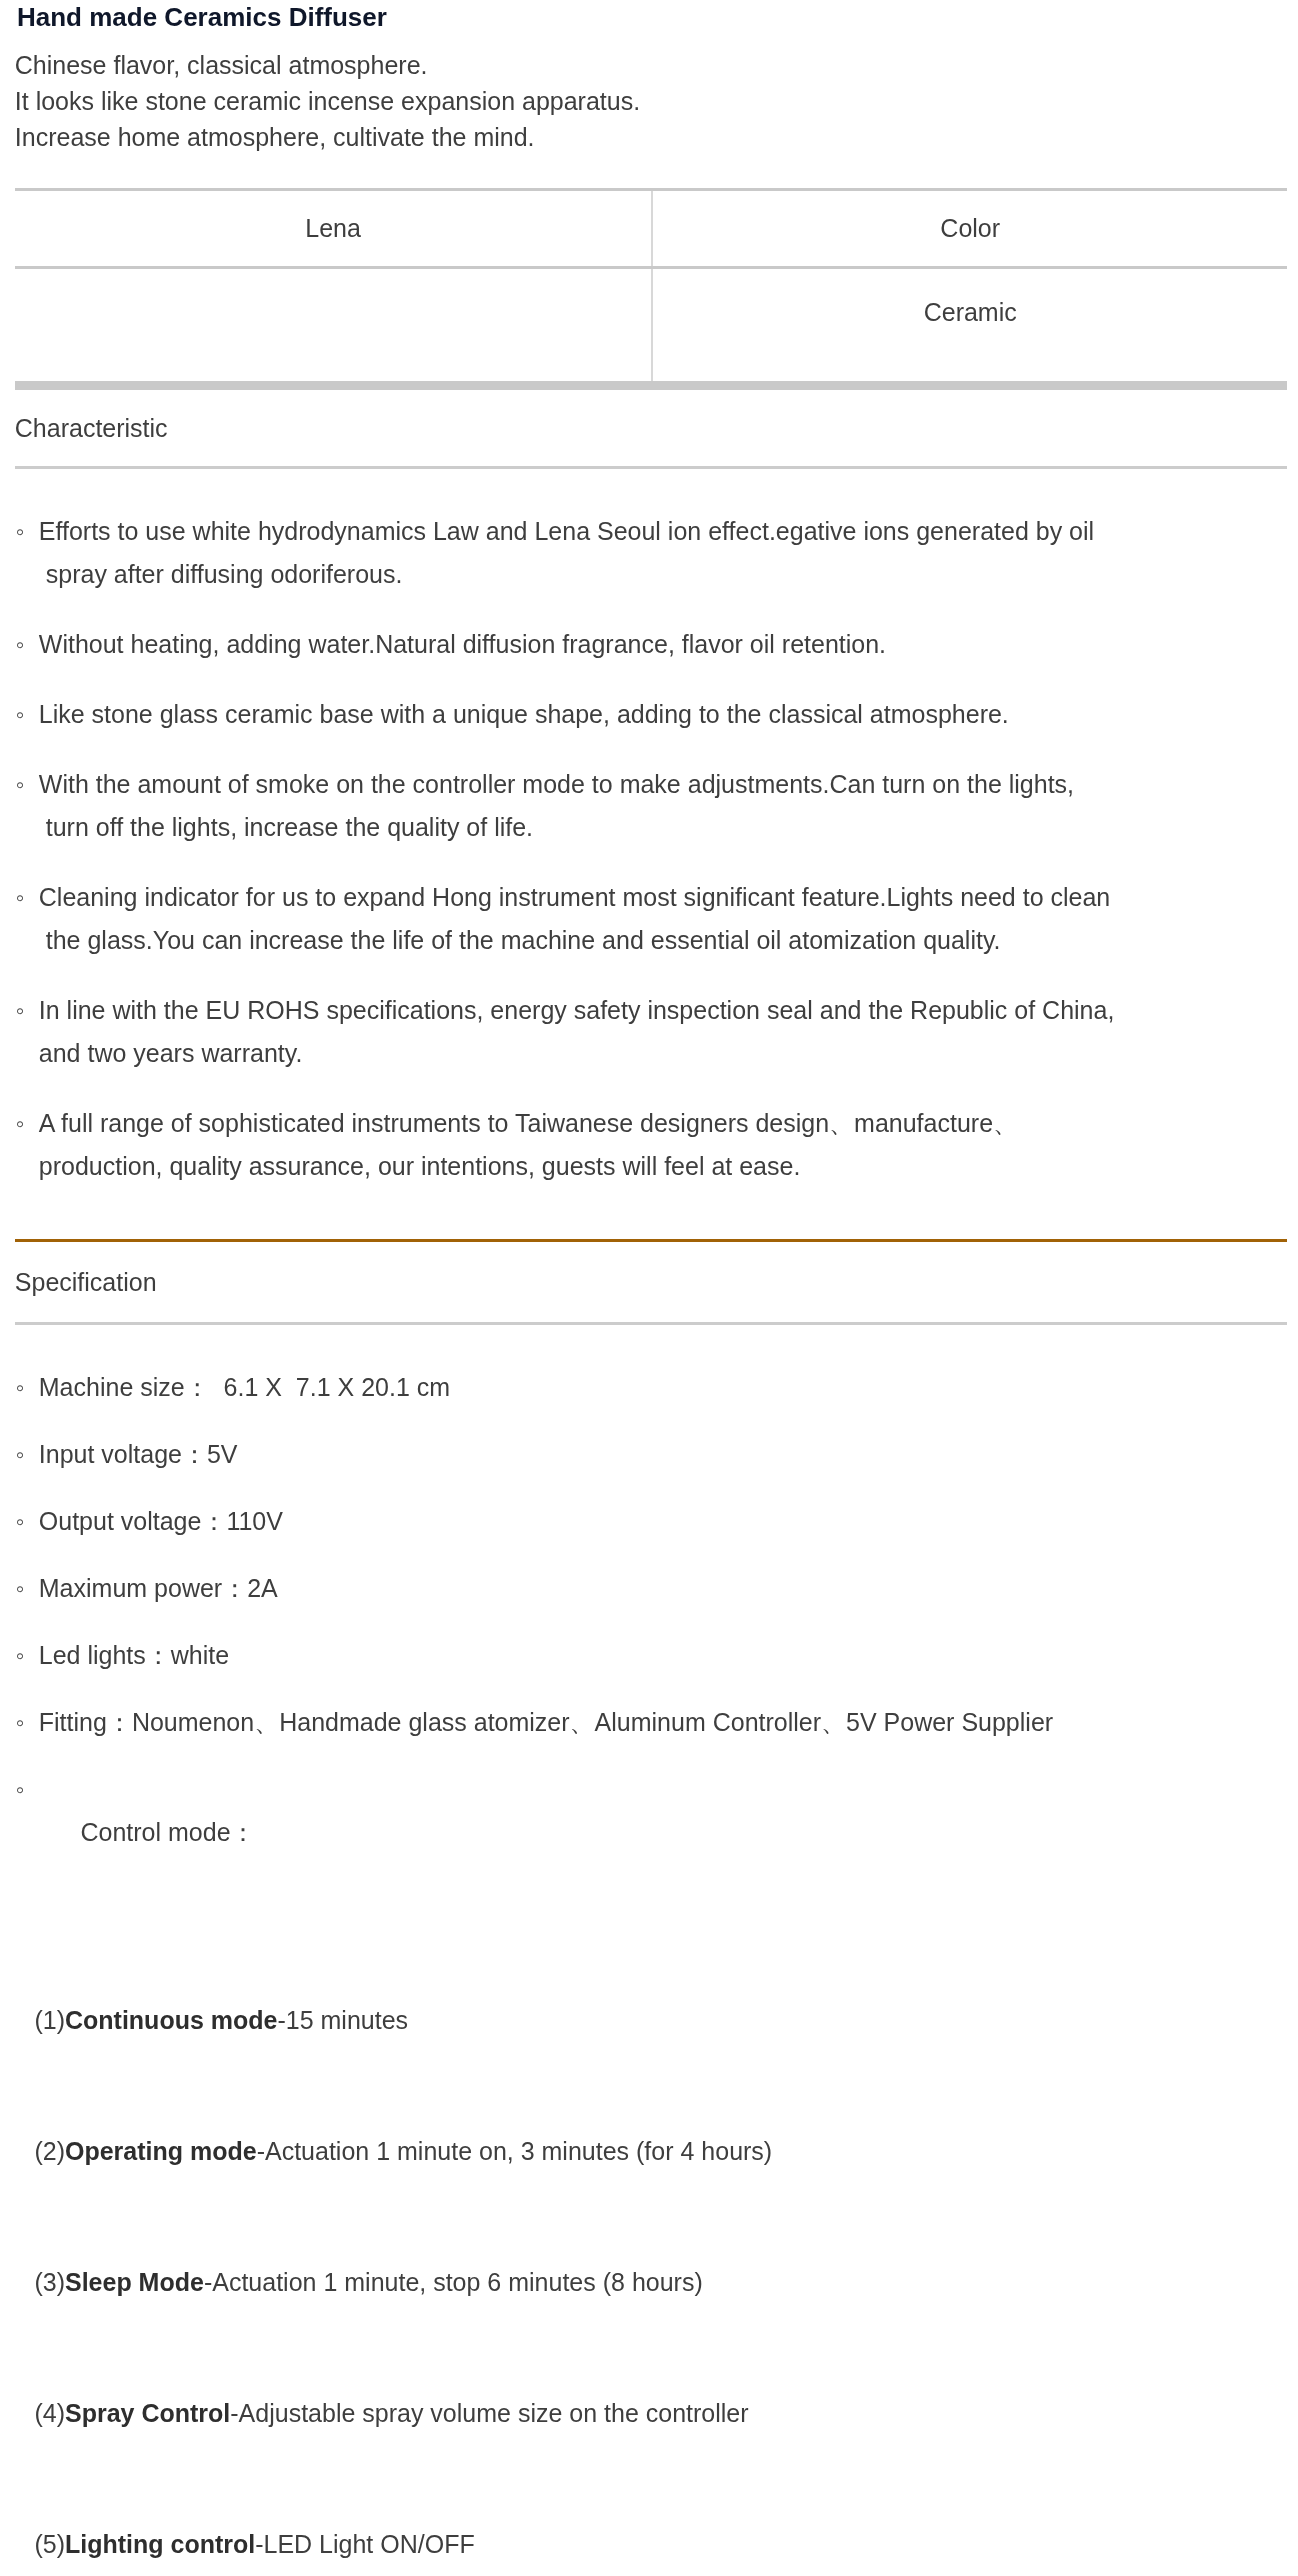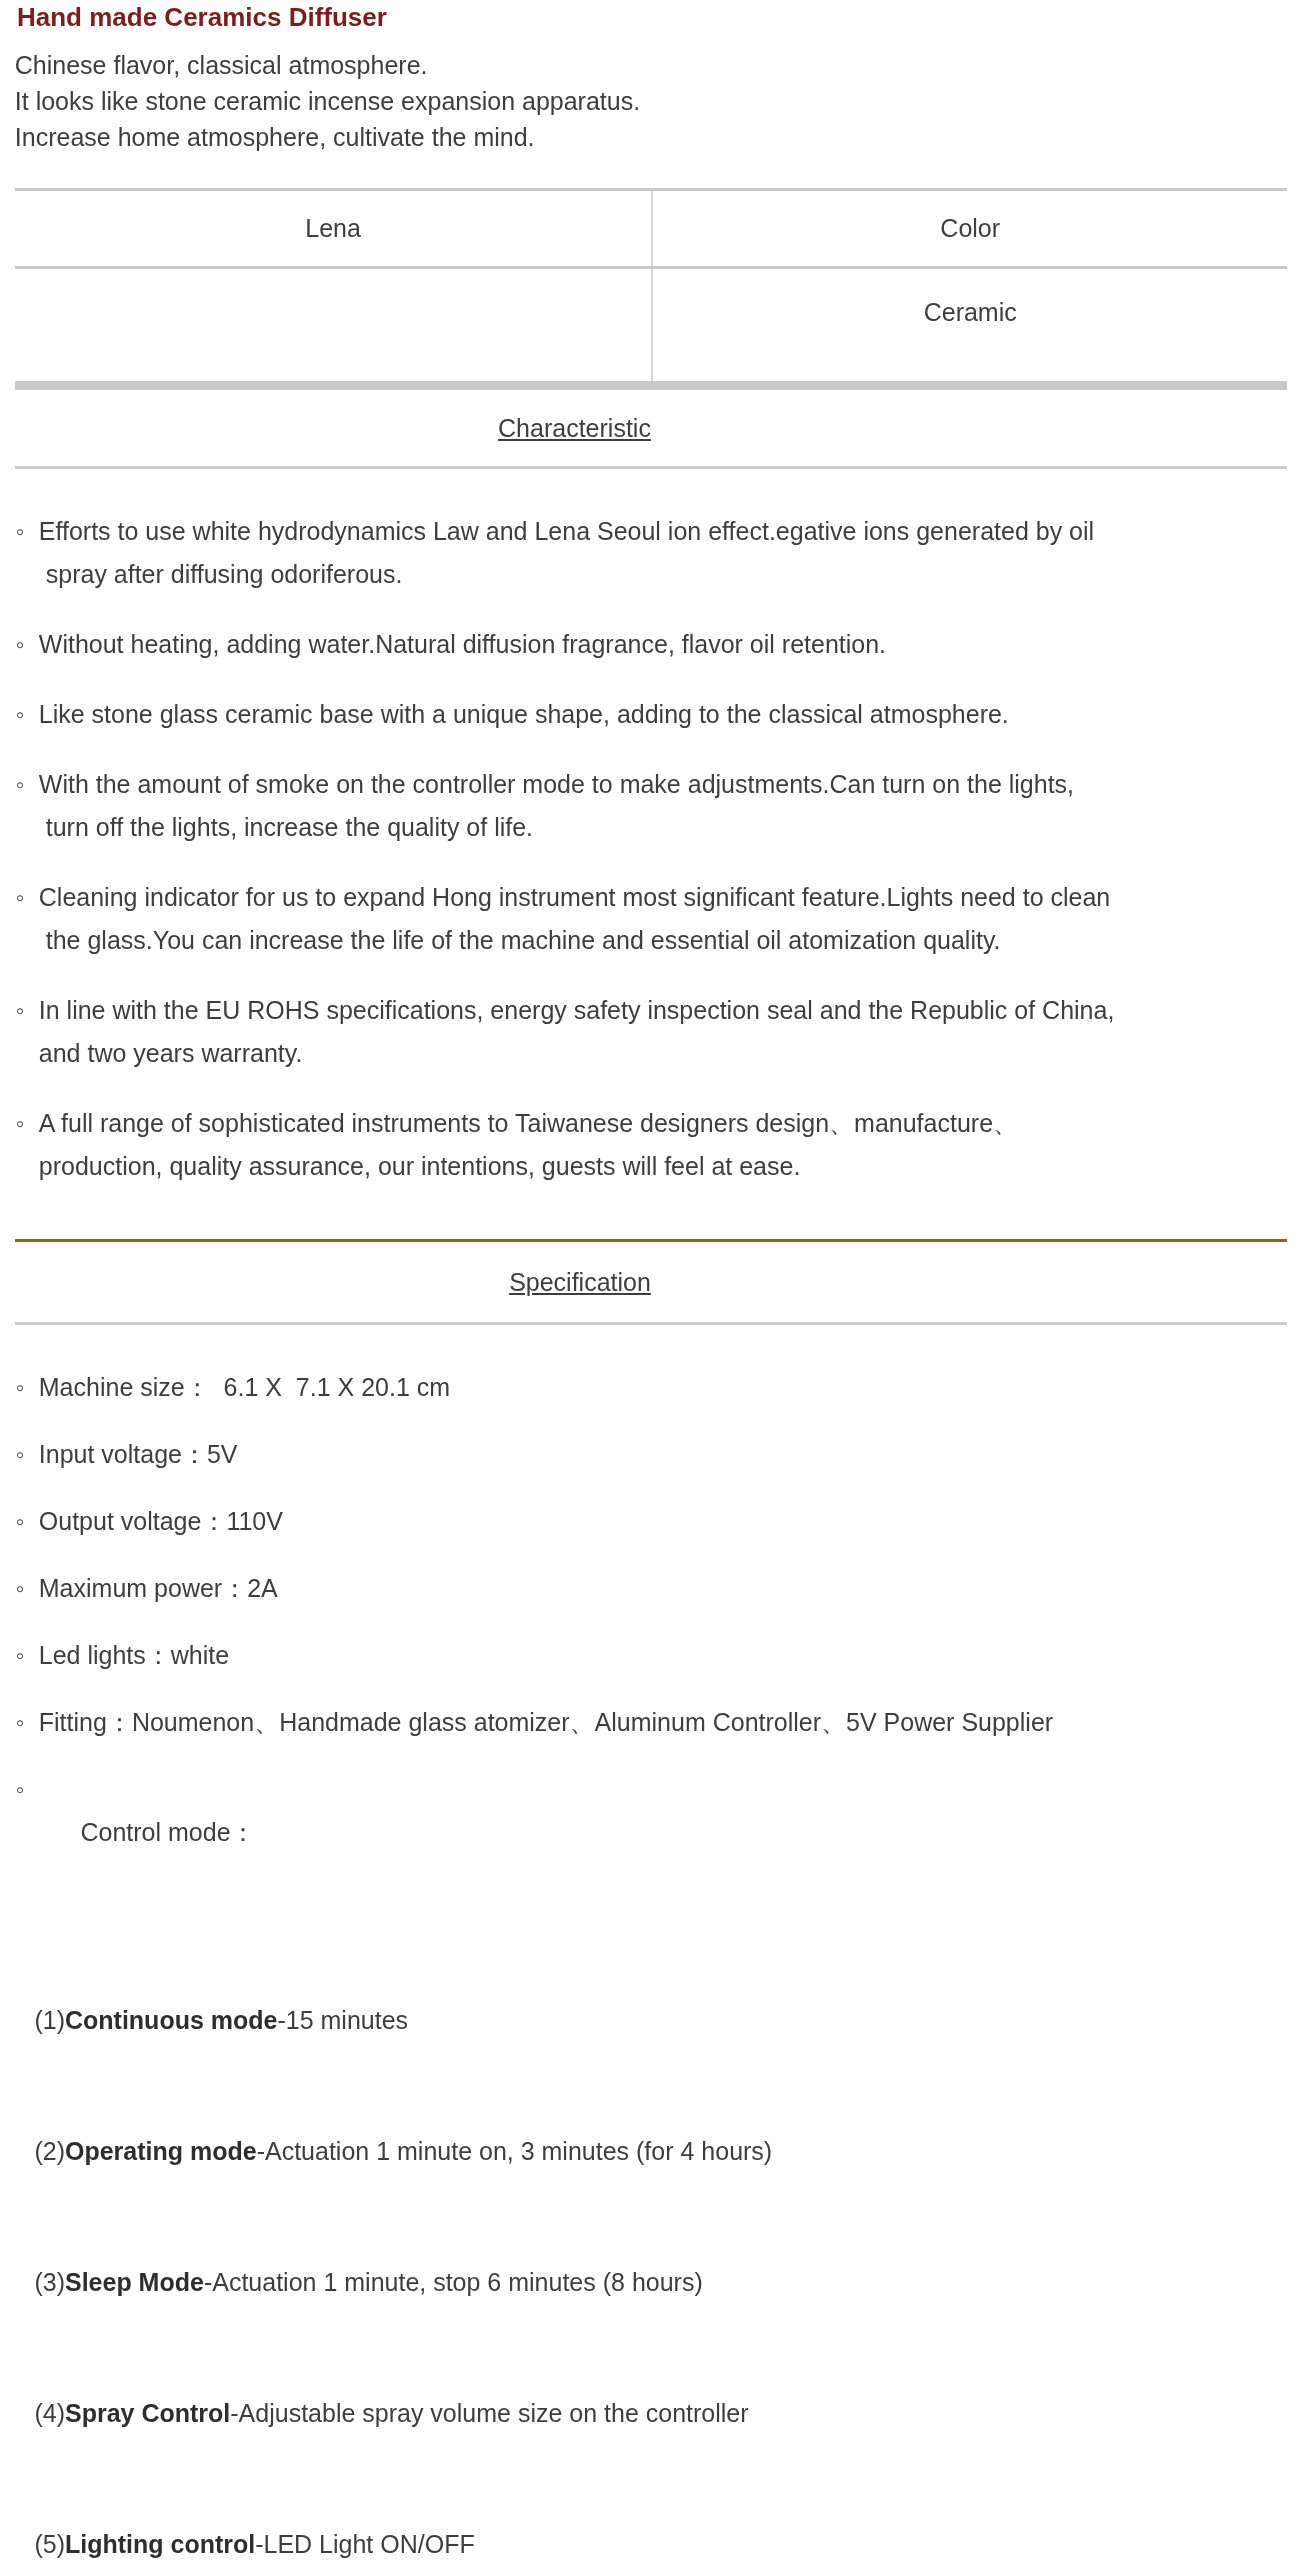--- a/index.html
+++ b/index.html
@@ -10,21 +10,21 @@
     overflow: hidden;
     font-family: "Liberation Sans", sans-serif;
     color: #3e3e3e;
     font-size: 25px;
   }
   .page { padding: 1.5px 11px 0 14.8px; }
 
   .title {
     font-size: 26px;
     font-weight: bold;
-    color: #7f1d1d;
+    color: #0f172a;
     line-height: 31px;
     padding-left: 2.2px;
   }
   .intro {
     margin-top: 14.8px;
     line-height: 36px;
     white-space: pre-wrap;
   }
 
   
@@ -39,24 +39,23 @@
   .t-cell.left  { width: 50.2%; border-right: 2.2px solid #d8d8d8; }
   .t-cell.right { width: 49.8%; }
   .t-sep { height: 3px; background: #c9c9c9; }
   .thick-bar { height: 8.9px; background: #c9c9c9; }
 
   
   .sec-row { border-bottom: 3px solid #cccccc; }
   .sec-row.with-top { border-top: 3px solid #a16207; margin-top: 51px; }
   .sec-row .sec-label {
     width: 50%;
-    text-align: right;
+    text-align: left;
     height: 76px;
     line-height: 76px;
-    text-decoration: underline;
   }
   .sec-row.spec .sec-label { height: 80px; line-height: 80px; }
 
   
   ul.blist {
     margin-top: 41px;
     list-style: none;
     padding-left: 24px;
   }
   ul.blist > li {

